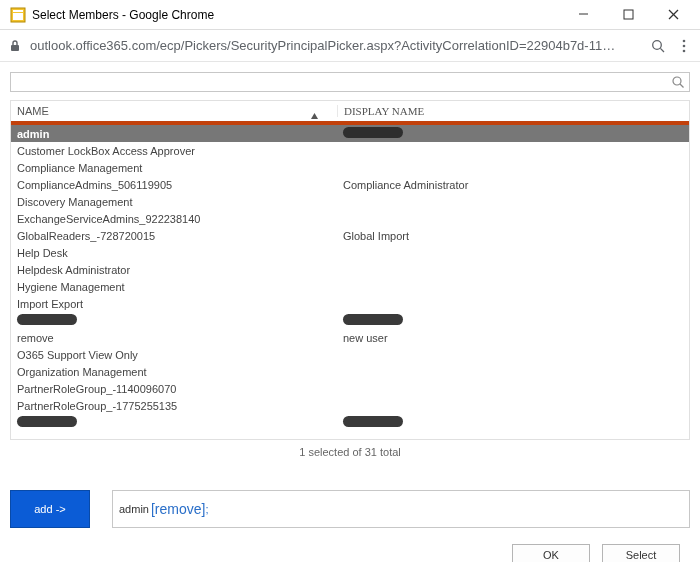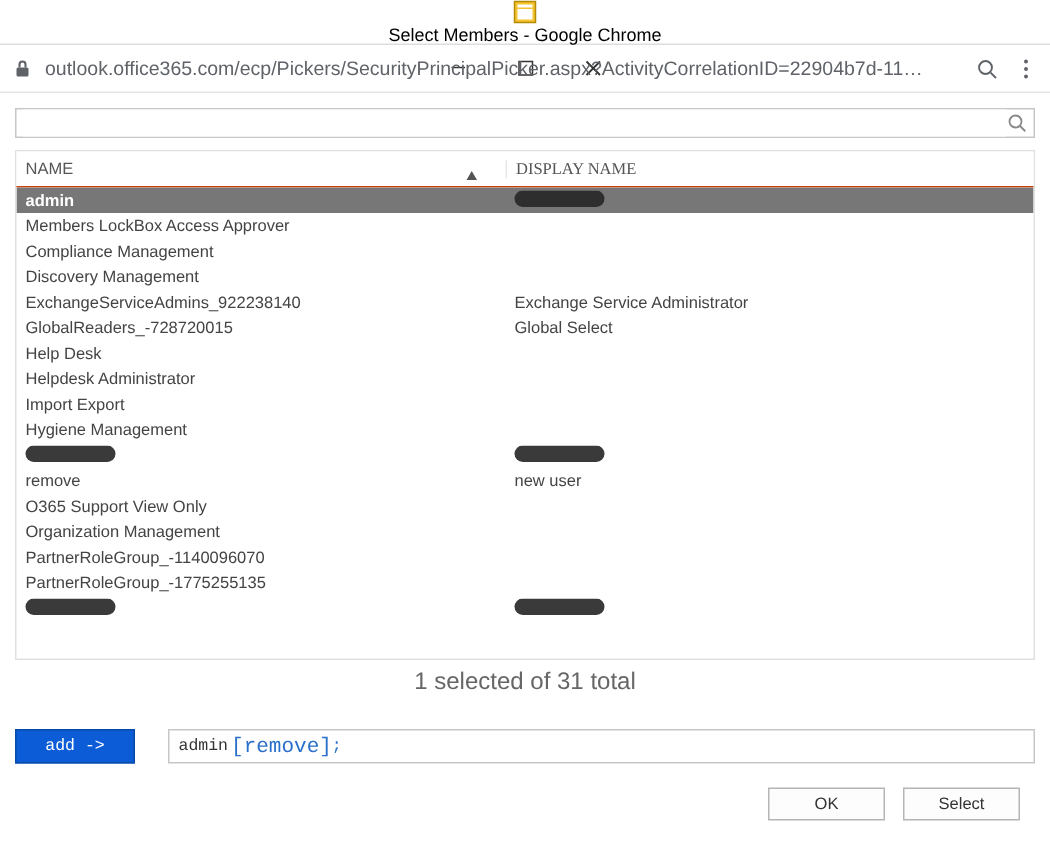--- a/index.html
+++ b/index.html
@@ -1,50 +1,50 @@
 <!DOCTYPE html>
 <html><head>
 <meta charset="utf-8">
 <style>
   * { box-sizing: border-box; margin: 0; padding: 0; }
   body { font-family: "Segoe UI", Arial, sans-serif; font-size: 11px; color: #333; background: #fff; width: 700px; height: 562px; overflow: hidden; }
   
-  .titlebar { height: 30px; display: flex; align-items: center; padding: 0 4px; border-bottom: 1px solid #ddd; background: #fff; flex-direction: column; }
+  .titlebar { height: 30px; display: flex; align-items: center; padding: 0 4px; border-bottom: 1px solid #ddd; background: #fff; }
   .titlebar .app-icon { width: 16px; height: 16px; margin: 0 6px; }
   .titlebar .title { flex: 1; font-size: 12px; color: #000; }
   .winbtns { display: flex; }
   .winbtn { width: 45px; height: 30px; display: flex; align-items: center; justify-content: center; font-size: 14px; color: #333; }
   
   .addressbar { height: 32px; display: flex; align-items: center; padding: 0 8px; border-bottom: 1px solid #e5e5e5; }
   .lock { width: 14px; height: 14px; margin-right: 8px; }
   .url { flex: 1; font-size: 13px; color: #5f6368; white-space: nowrap; overflow: hidden; text-overflow: ellipsis; }
   .addr-icon { width: 16px; height: 16px; margin-left: 10px; }
   .addr-icons svg { display: block; }
   
   .content { padding: 10px 10px 6px 10px; }
   .searchbox-wrap { border: 1px solid #c7c7c7; height: 20px; display: flex; align-items: center; padding: 0 4px; }
   .searchbox-wrap input { flex: 1; border: none; outline: none; font-size: 11px; height: 18px; }
   .search-icon { width: 14px; height: 14px; }
   
   .table-wrap { margin-top: 8px; border: 1px solid #e0e0e0; position: relative; }
-  .thead { display: flex; height: 24px; align-items: center; border-bottom: 1px solid #c2410c; background: #fff; font-size: 11px; color: #555; position: relative; }
+  .thead { display: flex; height: 24px; align-items: center; border-bottom: 4px solid #c2410c; background: #fff; font-size: 11px; color: #555; position: relative; }
   .th-name { width: 326px; padding-left: 6px; position: relative; }
   .th-disp { flex: 1; padding-left: 6px; border-left: 1px solid #e8e8e8; font-family: Liberation Serif, serif; }
   .sort-caret { position: absolute; right: 18px; top: 6px; }
   .tbody { height: 314px; overflow-y: auto; overflow-x: hidden; position: relative; }
   .row { display: flex; height: 17px; align-items: center; font-size: 11px; color: #444; }
   .row .c1 { width: 326px; padding-left: 6px; white-space: nowrap; overflow: hidden; }
   .row .c2 { flex: 1; padding-left: 6px; white-space: nowrap; overflow: hidden; }
   .row.selected { background: #777; color: #fff; font-weight: bold; }
   .redact { width: 60px; height: 11px; background: #3a3a3a; border-radius: 6px; display: inline-block; }
   .redact.sel { background: #2e2e2e; }
   
-  .status-line { text-align: center; font-size: 16px; color: #666; margin-top: 6px; }
-  
-  .add-row { display: flex; align-items: stretch; margin-top: 22px; height: 23px; font-family: Liberation Mono, monospace; }
+  .status-line { text-align: center; font-size: 11px; color: #666; margin-top: 6px; }
+  
+  .add-row { display: flex; align-items: stretch; margin-top: 32px; height: 38px; }
   .add-btn { width: 80px; background: #0b5cd6; color: #fff; border: 1px solid #084aa8; font-size: 11px; display: flex; align-items: center; justify-content: center; cursor: pointer; }
   .add-field { flex: 1; margin-left: 22px; border: 1px solid #c7c7c7; display: flex; align-items: center; padding: 0 6px; font-size: 11px; }
   .add-field .member { color: #333; }
   .add-field .remove-link { color: #2a6fc9; margin-left: 2px; font-size: 14px; }
   .add-field .semi { color: #2a6fc9; }
   
   .dialog-btns { display: flex; justify-content: flex-end; gap: 12px; margin-top: 16px; padding-right: 10px; }
   .dlg-btn { width: 78px; height: 22px; border: 1px solid #b5b5b5; background: #fdfdfd; font-size: 11px; display: flex; align-items: center; justify-content: center; cursor: pointer; }
 
   .tbody::-webkit-scrollbar { width: 16px; }
@@ -130,51 +130,54 @@
       <div class="th-disp">
         <span>DISPLAY NAME</span>
       </div>
     </div>
     <div class="tbody" id="tbody">
         <div class="row selected">
           <div class="c1">admin</div>
           <div class="c2"><span class="redact sel"></span></div>
         </div>
         <div class="row">
-          <div class="c2">Members LockBox Access Approver</div>
+          <div class="c2">Customer LockBox Access Approver</div>
         </div>
         <div class="row">
           <div class="c1">Compliance Management</div>
           <div class="c2"></div>
         </div>
         <div class="row">
+          <div class="c1">ComplianceAdmins_506119905</div>
+          <div class="c2">Compliance Administrator</div>
+        </div>
+        <div class="row">
           <div class="c1">Discovery Management</div>
           <div class="c2"></div>
         </div>
         <div class="row">
           <div class="c1">ExchangeServiceAdmins_922238140</div>
-          <div class="c2">Exchange Service Administrator</div>
         </div>
         <div class="row">
           <div class="c1">GlobalReaders_-728720015</div>
-          <div class="c2">Global Select</div>
+          <div class="c2">Global Import</div>
         </div>
         <div class="row">
           <div class="c1">Help Desk</div>
           <div class="c2"></div>
         </div>
         <div class="row">
           <div class="c2">Helpdesk Administrator</div>
         </div>
         <div class="row">
+          <div class="c1">Hygiene Management</div>
+          <div class="c2"></div>
+        </div>
+        <div class="row">
           <div class="c1">Import Export</div>
-          <div class="c2"></div>
-        </div>
-        <div class="row">
-          <div class="c1">Hygiene Management</div>
           <div class="c2"></div>
         </div>
         <div class="row">
           <div class="c1"><span class="redact"></span></div>
           <div class="c2"><span class="redact"></span></div>
         </div>
         <div class="row">
           <div class="c1">remove</div>
           <div class="c2">new user</div>
         </div>

